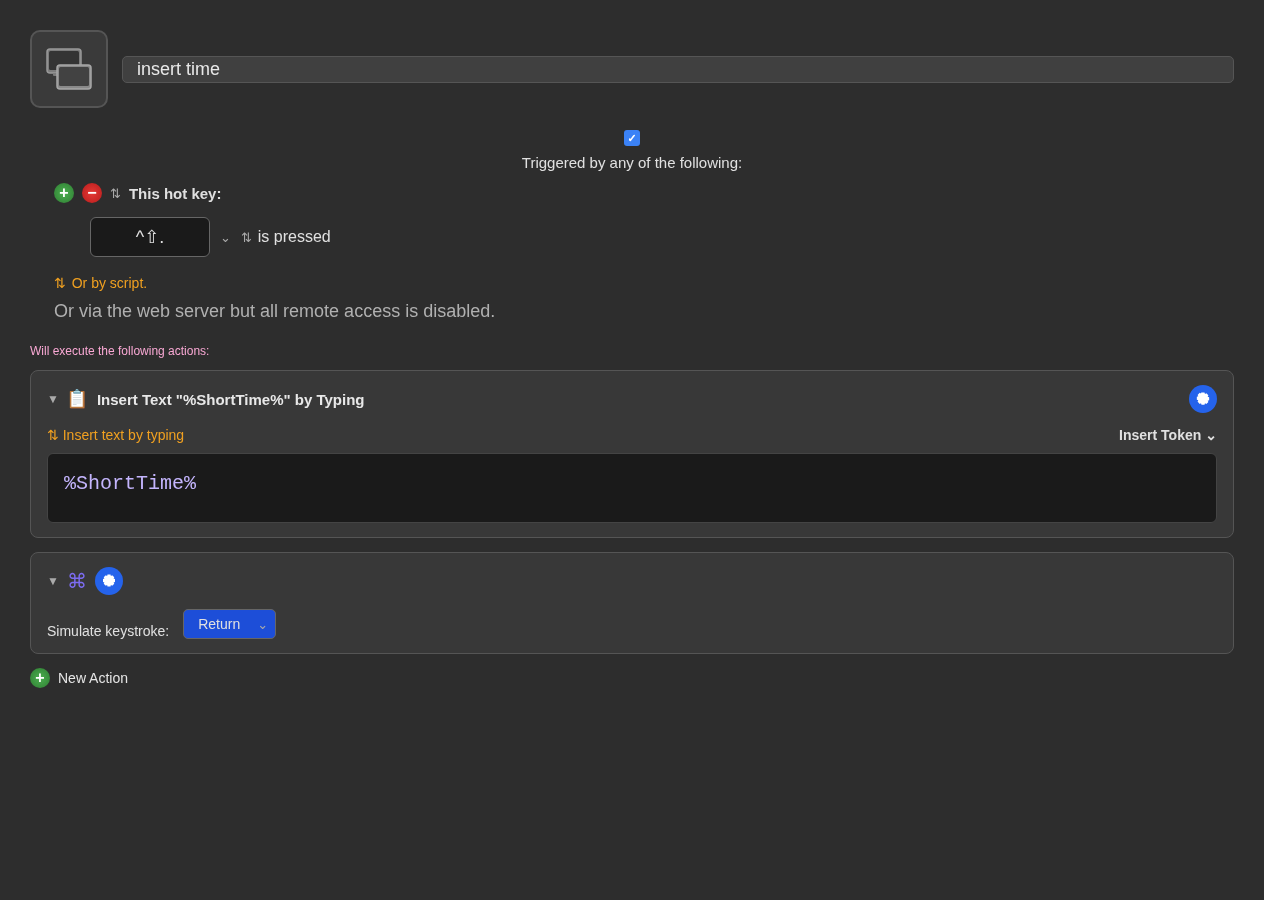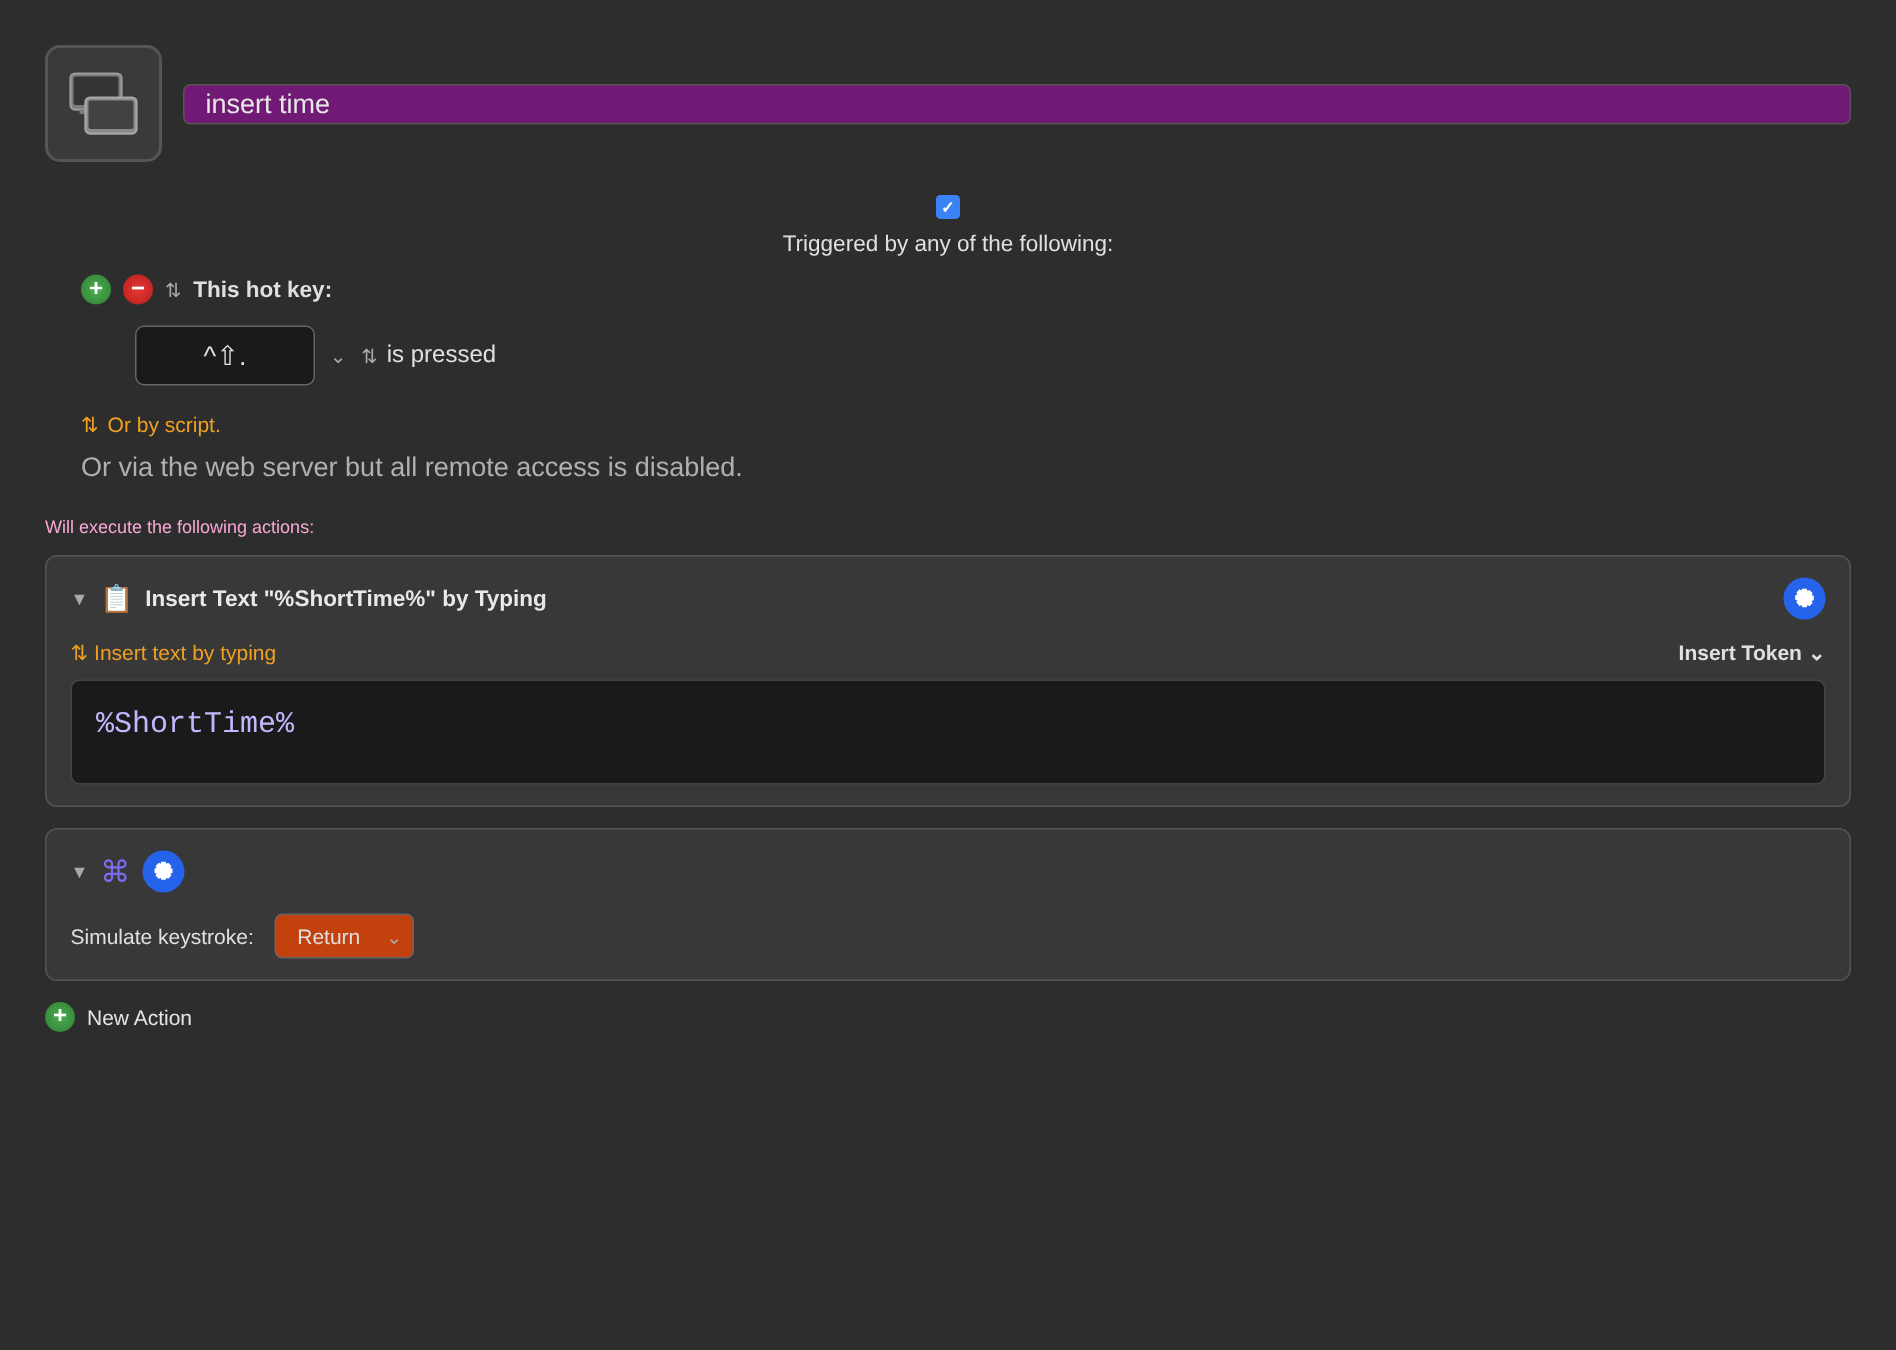--- a/index.html
+++ b/index.html
@@ -26,21 +26,21 @@
       border: 2px solid #555;
       border-radius: 10px;
       display: flex;
       align-items: center;
       justify-content: center;
       flex-shrink: 0;
     }
     .app-icon svg { opacity: 0.85; }
     .title-input {
       flex: 1;
-      background: #701a75;
+      background: #404040;
       border: 1.5px solid #555;
       border-radius: 5px;
       color: #e8e8e8;
       font-size: 18px;
       padding: 2px 14px;
       outline: none;
     }
 
     
     .section-triggered {
@@ -237,29 +237,29 @@
       padding: 18px 16px;
       font-size: 20px;
       color: #c4b5fd;
       font-family: Liberation Mono, monospace;
       min-height: 70px;
     }
 
     
     .keystroke-row {
       display: flex;
-      align-items: center;
+      align-items: flex-end;
       gap: 14px;
     }
     .keystroke-label {
       font-size: 14px;
       color: #e0e0e0;
     }
     .keystroke-select {
-      background: #c2410c;
+      background: #1d4ed8;
       border: 1.5px solid #666;
       border-radius: 5px;
       color: #e0e0e0;
       font-size: 14px;
       padding: 6px 30px 6px 14px;
       cursor: pointer;
       appearance: none;
       -webkit-appearance: none;
       position: relative;
     }

